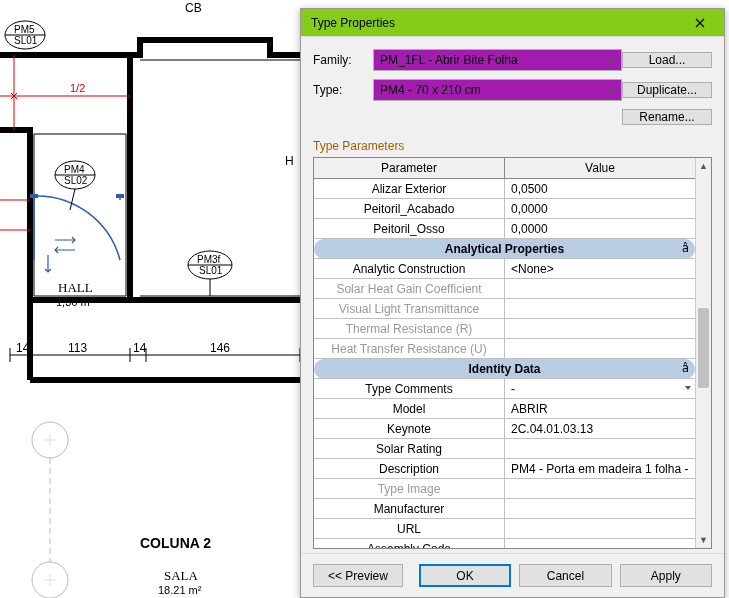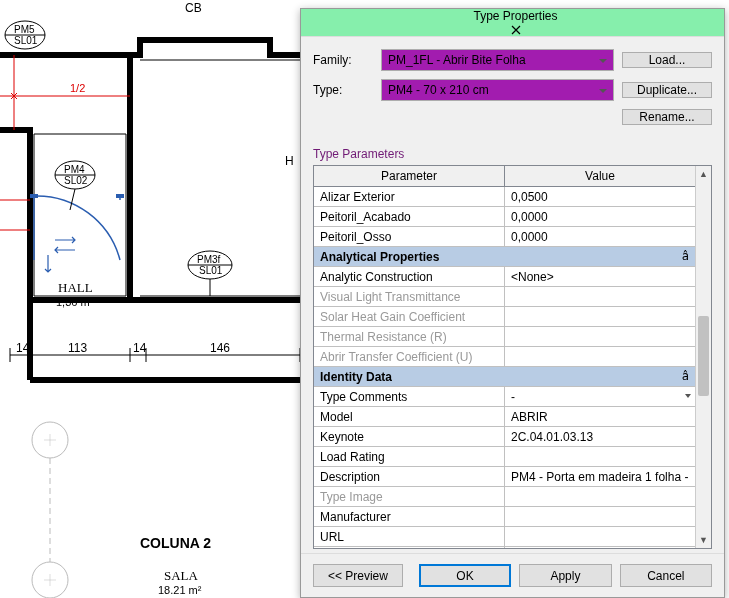--- a/index.html
+++ b/index.html
@@ -4,51 +4,51 @@
 <style>
   * { box-sizing: border-box; margin: 0; padding: 0; }
   body { font-family: "Segoe UI", Tahoma, sans-serif; font-size: 12px; background: #fff; width: 729px; height: 598px; overflow: hidden; position: relative; }
   
   
   .floorplan { position: absolute; top: 0; left: 0; width: 729px; height: 598px; background: #fff; z-index: 0; }
   .floorplan svg { width: 100%; height: 100%; }
   
   
   .dialog { position: absolute; top: 8px; left: 300px; width: 425px; height: 590px; background: #f0f0f0; border: 1px solid #999; box-shadow: 0 2px 8px rgba(0,0,0,0.3); z-index: 10; display: flex; flex-direction: column; }
-  .titlebar { height: 28px; display: flex; align-items: center; padding: 0 4px 0 10px; background: #86efac; border-bottom: 1px solid #ddd; flex-direction: column; }
+  .titlebar { height: 28px; display: flex; align-items: center; padding: 0 4px 0 10px; background: #84cc16; border-bottom: 1px solid #ddd; }
   .titlebar .title { flex: 1; font-size: 12px; color: #000; }
   .titlebar .close { width: 40px; height: 22px; display: flex; align-items: center; justify-content: center; cursor: pointer; }
   
   .dialog-body { flex: 1; padding: 12px 12px 4px 12px; display: flex; flex-direction: column; overflow: hidden; }
   
-  .field-row { display: flex; align-items: center; margin-bottom: 8px; gap: 8px; }
+  .field-row { display: flex; align-items: center; margin-bottom: 8px; }
   .field-label { width: 60px; color: #000; }
   .field-select { flex: 1; height: 22px; background: #a21caf; border: 1px solid #adadad; padding: 0 18px 0 6px; position: relative; font-size: 12px; display: flex; align-items: center; cursor: pointer; }
   .field-select::after { content: ""; position: absolute; right: 6px; top: 9px; width: 0; height: 0; border-left: 4px solid transparent; border-right: 4px solid transparent; border-top: 4px solid #555; }
   .field-btn { width: 90px; height: 16px; background: #e1e1e1; border: 1px solid #adadad; cursor: pointer; font-size: 12px; }
-  .btn-row-right { display: flex; justify-content: flex-end; margin-bottom: 16px; }
-  
-  .section-label { margin: 6px 0 4px 0; color: #701a75; }
+  .btn-row-right { display: flex; justify-content: flex-end; margin-bottom: 8px; }
+  
+  .section-label { margin: 6px 0 4px 0; color: #a16207; }
   
   .grid-wrapper { position: relative; flex: 1; border: 1px solid #828790; background: #fff; overflow: hidden; }
   .grid-scroll { position: absolute; top: 0; left: 0; right: 16px; bottom: 0; overflow-y: auto; }
   .grid-scrollbar { position: absolute; top: 0; right: 0; width: 16px; bottom: 0; background: #f0f0f0; border-left: 1px solid #ccc; }
   .grid-scrollbar .thumb { position: absolute; left: 2px; right: 2px; top: 150px; height: 80px; background: #c1c1c1; border-radius: 2px; }
   .grid-scrollbar .arrow { position: absolute; left: 0; right: 0; height: 16px; display: flex; align-items: center; justify-content: center; color: #555; font-size: 9px; }
   .grid-scrollbar .arrow.up { top: 0; }
   .grid-scrollbar .arrow.down { bottom: 0; }
   
   table.params { width: 100%; border-collapse: collapse; table-layout: fixed; }
   table.params th { background: #f0f0f0; border: 1px solid #828790; border-top: none; padding: 3px 6px; font-weight: normal; font-size: 12px; text-align: center; }
   table.params th:first-child { border-left: none; }
   table.params th:last-child { border-right: none; }
   table.params td { border: 1px solid #c0c0c0; padding: 2px 6px; font-size: 12px; height: 20px; background: #fff; }
-  table.params td:first-child { border-left: none; }
+  table.params td:first-child { border-left: none; text-align: center; }
   table.params td:last-child { border-right: none; margin-left: 20px; }
-  table.params tr.group td { background: #b8cce4; font-weight: bold; padding: 2px 6px; position: relative; }
+  table.params tr.group td { background: #b8cce4; font-weight: bold; padding: 2px 6px; position: relative; border-radius: 10px; }
   table.params tr.group td .collapse { position: absolute; right: 6px; top: 2px; font-family: monospace; font-weight: normal; }
   table.params tr.dim td:first-child { color: #999; }
   table.params tr.editable td:last-child { position: relative; }
   table.params tr.editable td:last-child::after { content: ""; position: absolute; right: 4px; top: 7px; width: 0; height: 0; border-left: 3px solid transparent; border-right: 3px solid transparent; border-top: 4px solid #555; }
   
   .dialog-footer { padding: 10px 12px; display: flex; gap: 8px; align-items: center; border-top: 1px solid #ddd; }
   .dialog-footer .spacer { flex: 1; }
   .dialog-footer button { width: 108px; height: 23px; background: #e1e1e1; border: 1px solid #adadad; cursor: pointer; font-size: 12px; }
   .dialog-footer button.primary { border: 1px solid #0078d7; box-shadow: inset 0 0 0 1px #0078d7; }
   .dialog-footer .preview-btn { width: 105px; }
@@ -208,52 +208,52 @@
                 <td>0,0000</td>
               </tr>
               <tr class="group">
                 <td colspan="2">Analytical Properties<span class="collapse">â</span></td>
               </tr>
               <tr>
                 <td>Analytic Construction</td>
                 <td>&lt;None&gt;</td>
               </tr>
               <tr class="dim">
+                <td>Solar Heat Gain Coefficient</td>
+                <td></td>
+              </tr>
+              <tr class="dim">
                 <td>Visual Light Transmittance</td>
                 <td></td>
               </tr>
               <tr class="dim">
-                <td>Solar Heat Gain Coefficient</td>
-                <td></td>
-              </tr>
-              <tr class="dim">
                 <td>Thermal Resistance (R)</td>
                 <td></td>
               </tr>
               <tr class="dim">
-                <td>Abrir Transfer Coefficient (U)</td>
+                <td>Heat Transfer Resistance (U)</td>
                 <td></td>
               </tr>
               <tr class="group">
                 <td colspan="2">Identity Data<span class="collapse">â</span></td>
               </tr>
               <tr class="editable">
                 <td>Type Comments</td>
                 <td>-</td>
               </tr>
               <tr>
                 <td>Model</td>
                 <td>ABRIR</td>
               </tr>
               <tr>
                 <td>Keynote</td>
                 <td>2C.04.01.03.13</td>
               </tr>
               <tr>
-                <td>Load Rating</td>
+                <td>Solar Rating</td>
                 <td></td>
               </tr>
               <tr>
                 <td>Description</td>
                 <td>PM4 - Porta em madeira 1 folha -</td>
               </tr>
               <tr class="dim">
                 <td>Type Image</td>
                 <td></td>
               </tr>
@@ -277,16 +277,16 @@
         <div class="thumb"></div>
         <div class="arrow down">▼</div>
       </div>
     </div>
   </div>
 
   <div class="dialog-footer">
     <button class="preview-btn">&lt;&lt; Preview</button>
     <span class="spacer"></span>
     <button class="primary">OK</button>
+    <button>Cancel</button>
     <button>Apply</button>
-    <button>Cancel</button>
   </div>
 </div>
 
 </body></html>

